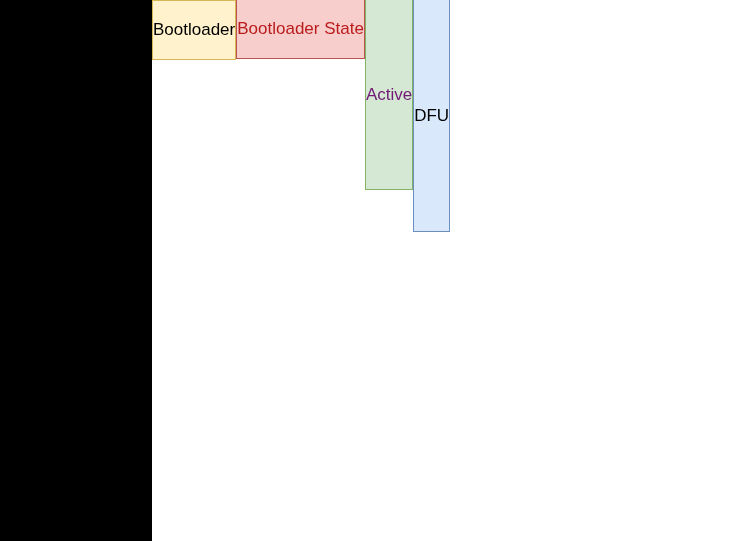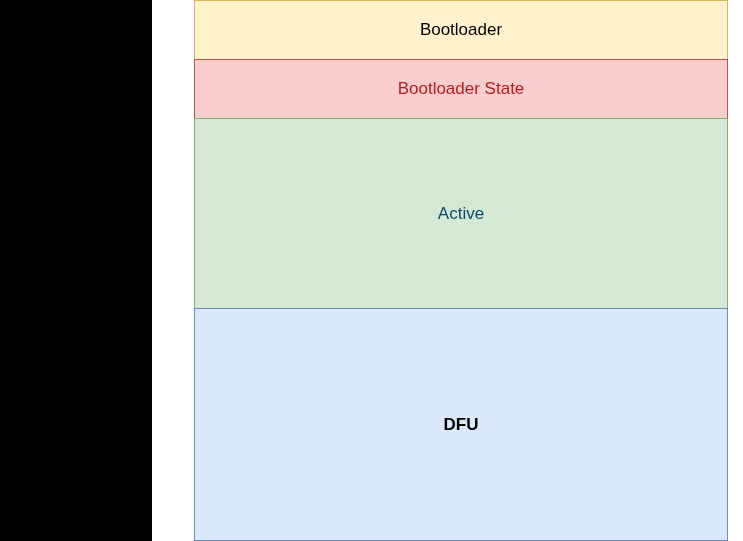--- a/index.html
+++ b/index.html
@@ -22,22 +22,21 @@
     height: 541px;
     background: #000000;
   }
   .bands {
     position: absolute;
     left: 152px;
     top: 0;
     width: 534px;
     height: 541px;
     display: flex;
-    flex-direction: column;
-    margin-left: 42px;
+    flex-direction: row;
   }
   .band {
     box-sizing: border-box;
     border: 1px solid transparent;
     display: flex;
     align-items: center;
     justify-content: center;
     position: relative;
   }
   .band + .band {
@@ -55,19 +54,19 @@
 <div class="diagram">
   <div class="black-panel" style="background: rgb(0, 0, 0);"></div>
   <div class="bands">
     <div class="band" style="background: rgb(255, 242, 204); border-color: rgb(214, 182, 86); height: 60px;">
       <span class="band-label" style="color: rgb(0, 0, 0);">Bootloader</span>
     </div>
     <div class="band" style="background: rgb(248, 206, 204); border-color: rgb(184, 84, 80); height: 60px;">
       <span class="band-label" style="color: #b91c1c;">Bootloader State</span>
     </div>
     <div class="band" style="background: rgb(213, 232, 212); border-color: rgb(130, 179, 102); height: 191px;">
-      <span class="band-label" style="color: #0c4a6e;">Active</span>
+      <span class="band-label" style="color: #701a75;">Active</span>
     </div>
     <div class="band" style="background: rgb(218, 232, 252); border-color: rgb(108, 142, 191); height: 233px;">
-      <span class="band-label" style="color: rgb(0, 0, 0); font-weight: bold;">DFU</span>
+      <span class="band-label" style="color: rgb(0, 0, 0);">DFU</span>
     </div>
   </div>
 </div>
 
 </body></html>

